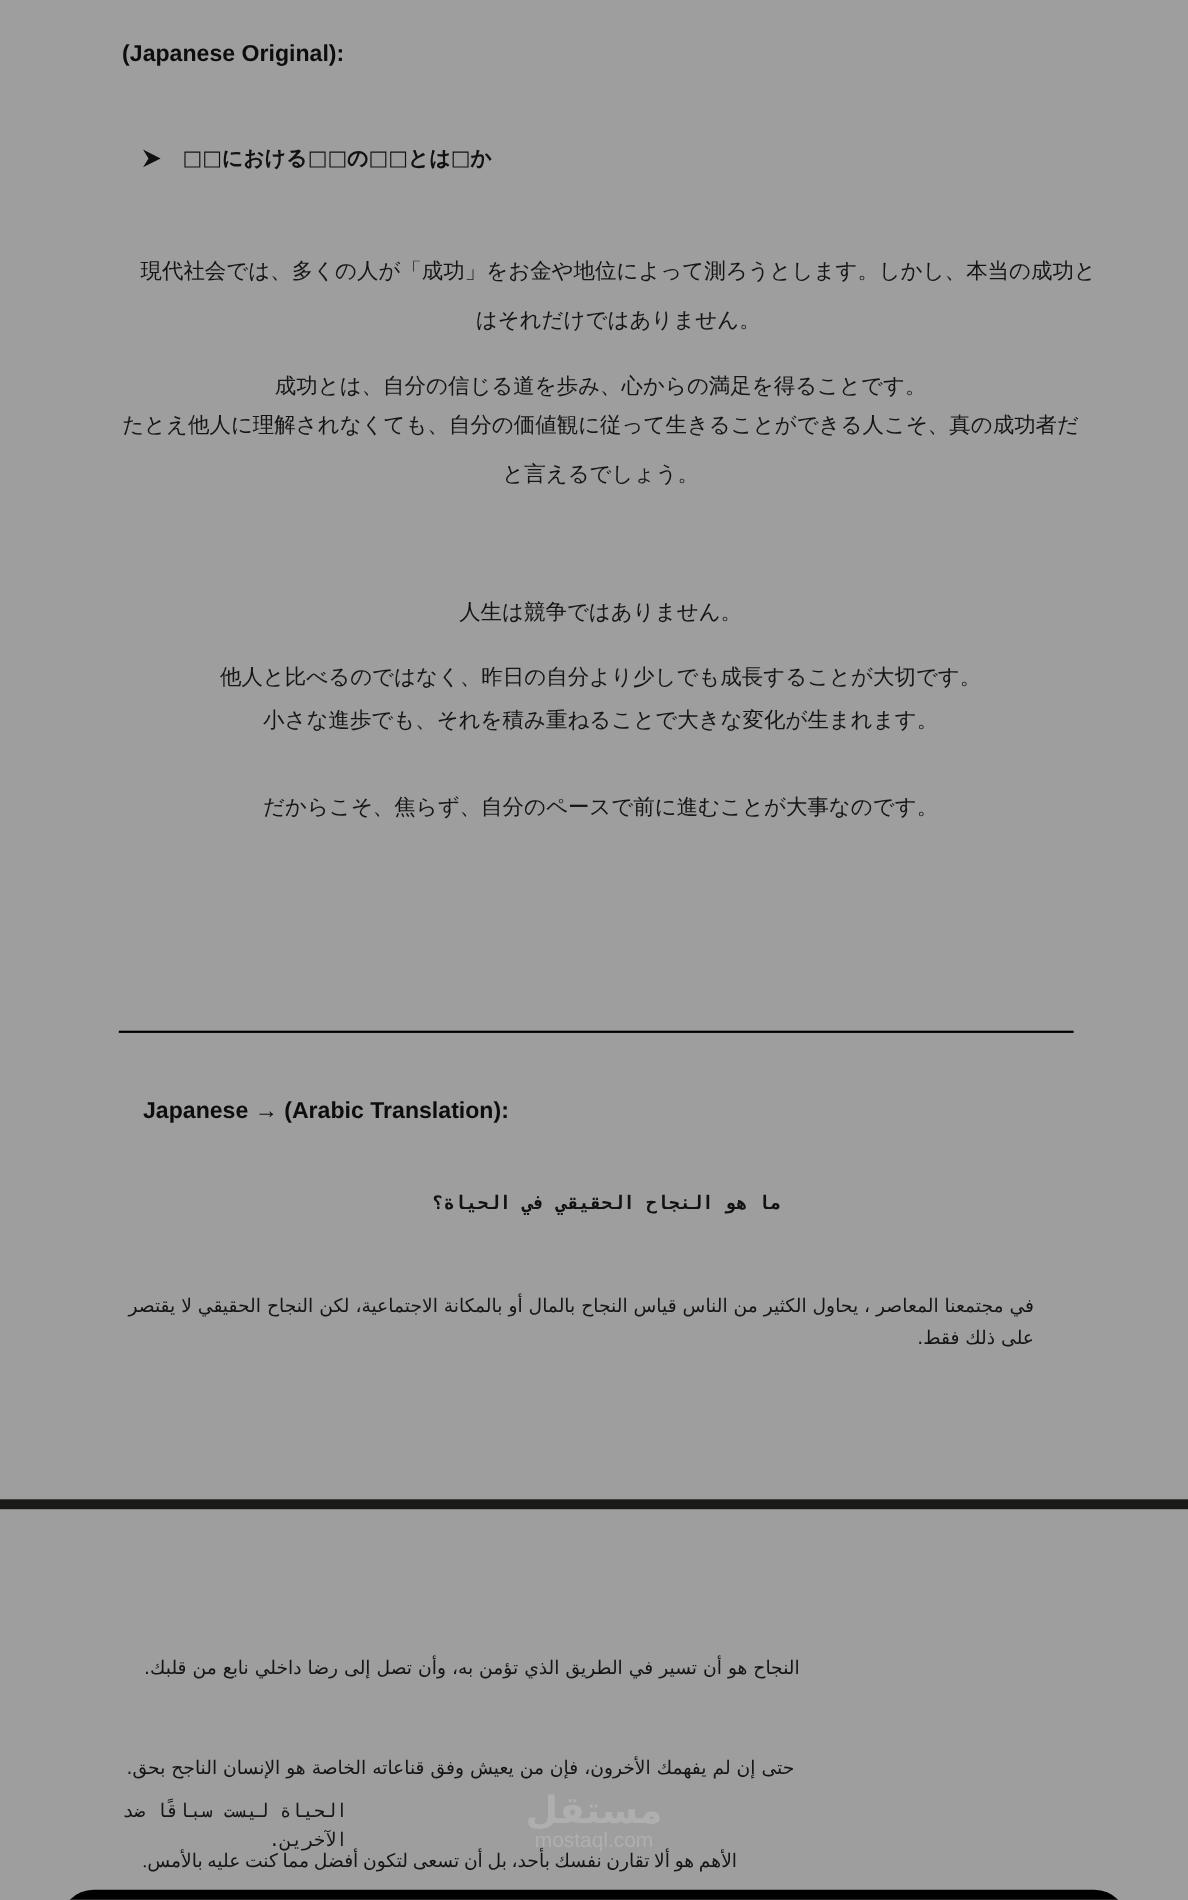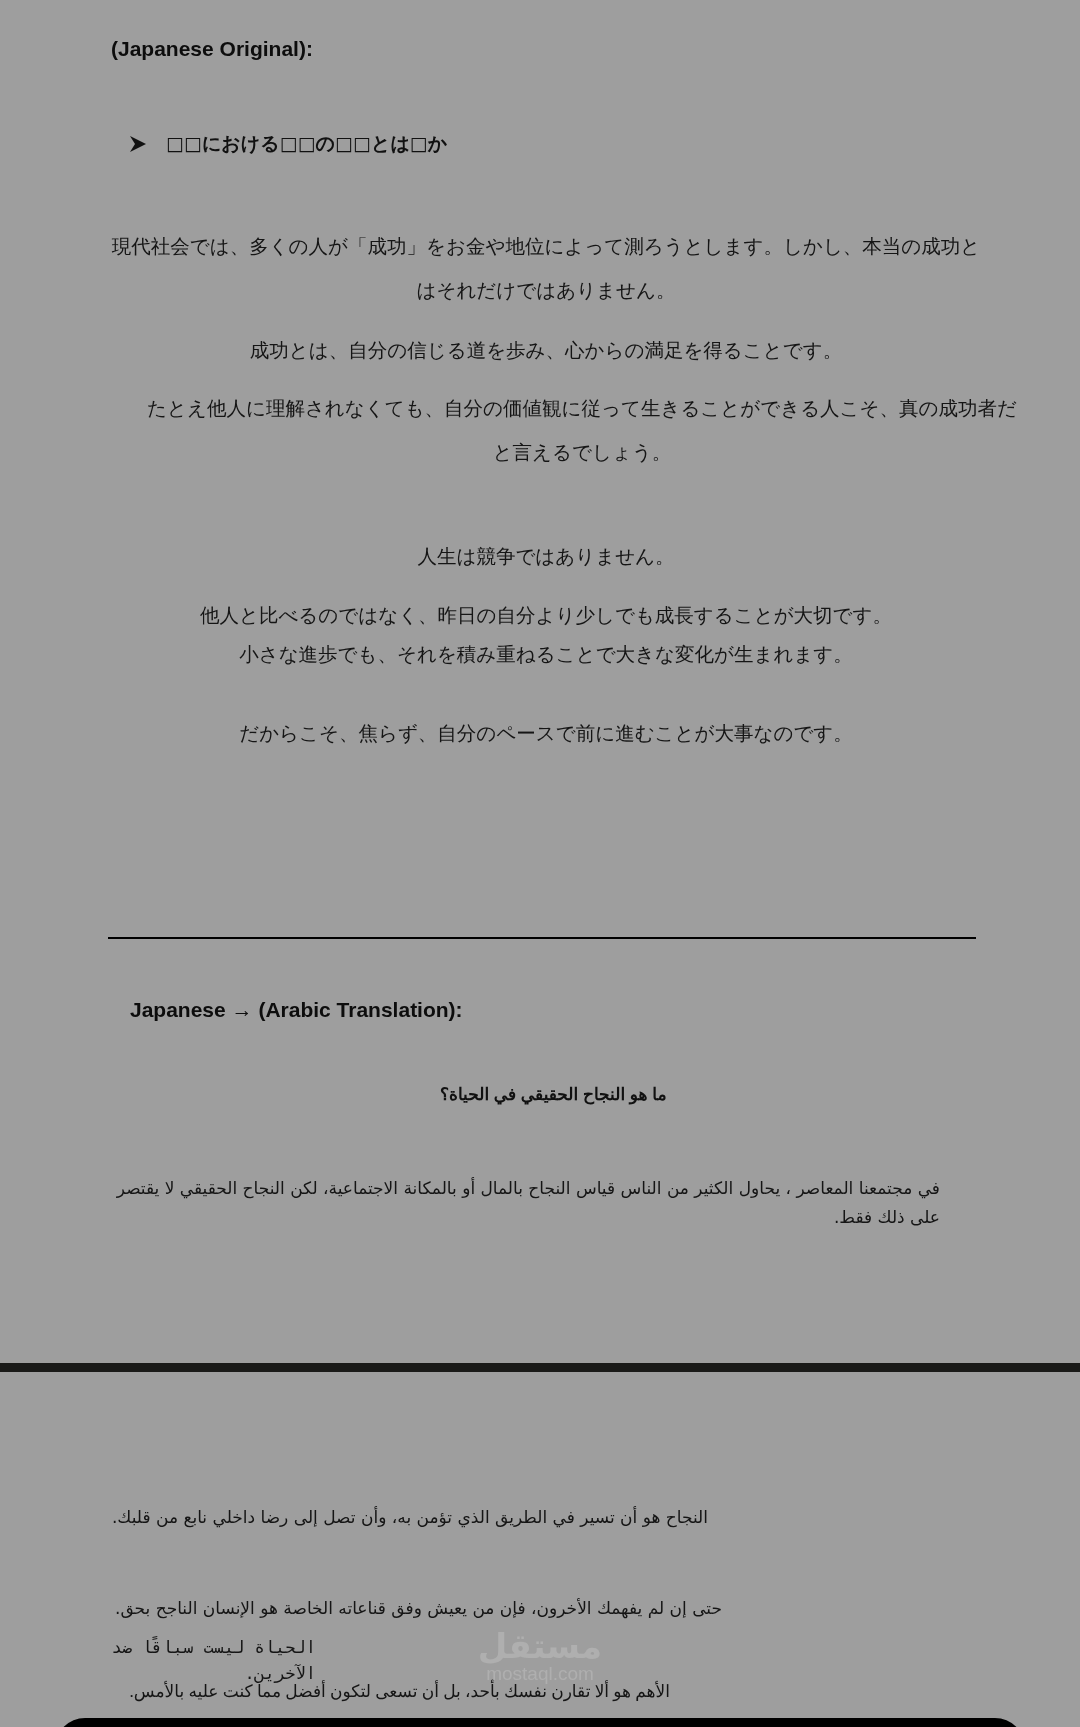--- a/index.html
+++ b/index.html
@@ -44,21 +44,21 @@
     .divider {
       left: 108px; top: 937px;
       width: 868px; height: 2px;
       background: #000;
     }
     .ar-title {
       left: 440px; top: 1084px;
       width: 270px;
       text-align: left;
       direction: rtl;
-      font-family: Liberation Sans, sans-serif;
+      font-family: Liberation Mono, monospace;
       font-weight: bold;
       font-size: 17px;
       color: #111;
       white-space: nowrap;
     }
     .ar-p {
       direction: rtl;
       text-align: right;
       font-family: "DejaVu Sans", sans-serif;
       font-size: 17px;
@@ -103,45 +103,45 @@
 
 <div class="abs jp-title">
   <span class="arrow">
     <svg width="20" height="20" viewBox="0 0 20 20">
       <path d="M2 2 L18 10 L2 18 L7 10 Z" fill="#111"></path>
     </svg>
   </span>
   <span>□□における□□の□□とは□か</span>
 </div>
 
-<div class="abs jp-p" style="top:225px;">現代社会では、多くの人が「成功」をお金や地位によって測ろうとします。しかし、本当の成功とはそれだけではありません。</div>
+<div class="abs jp-p" style="top:225px;margin-left:16px;">現代社会では、多くの人が「成功」をお金や地位によって測ろうとします。しかし、本当の成功とはそれだけではありません。</div>
 
 <div class="abs jp-p" style="top:329px;">成功とは、自分の信じる道を歩み、心からの満足を得ることです。</div>
 
-<div class="abs jp-p" style="top:387px;margin-left:36px;">たとえ他人に理解されなくても、自分の価値観に従って生きることができる人こそ、真の成功者だと言えるでしょう。</div>
+<div class="abs jp-p" style="top:365px;">たとえ他人に理解されなくても、自分の価値観に従って生きることができる人こそ、真の成功者だと言えるでしょう。</div>
 
 <div class="abs jp-p" style="top:535px;">人生は競争ではありません。</div>
 
 <div class="abs jp-p" style="top:594px;">他人と比べるのではなく、昨日の自分より少しでも成長することが大切です。</div>
 
 <div class="abs jp-p" style="top:633px;">小さな進歩でも、それを積み重ねることで大きな変化が生まれます。</div>
 
 <div class="abs jp-p" style="top:712px;">だからこそ、焦らず、自分のペースで前に進むことが大事なのです。</div>
 
 <div class="abs divider"></div>
 
 <div class="abs en-head" style="left:130px; top:998px;">Japanese → (Arabic Translation):</div>
 
 <div class="abs ar-title">ما هو النجاح الحقيقي في الحياة؟</div>
 
 <div class="abs ar-p" style="left:110px; top:1174px; width:830px; line-height:29px;">في مجتمعنا المعاصر ، يحاول الكثير من الناس قياس النجاح بالمال أو بالمكانة الاجتماعية، لكن النجاح الحقيقي لا يقتصر على ذلك فقط.</div>
 
 <div class="abs page-break"></div>
 
-<div class="abs ar-p" style="left:98px; top:1504px; width:610px; line-height:26px;">النجاح هو أن تسير في الطريق الذي تؤمن به، وأن تصل إلى رضا داخلي نابع من قلبك.</div>
+<div class="abs ar-p" style="left:124px; top:1504px; width:610px; line-height:26px;text-align:center;">النجاح هو أن تسير في الطريق الذي تؤمن به، وأن تصل إلى رضا داخلي نابع من قلبك.</div>
 
 <div class="abs ar-p" style="left:110px; top:1548px; width:612px; line-height:26px;margin-top:47px;">حتى إن لم يفهمك الأخرون، فإن من يعيش وفق قناعاته الخاصة هو الإنسان الناجح بحق.</div>
 
 <div class="abs ar-p" style="left:94px; top:1636px; width:222px; line-height:26px;font-family:Liberation Mono, monospace;">الحياة ليست سباقًا ضد الآخرين.</div>
 
 <div class="abs ar-p" style="left:110px; top:1679px; width:560px; line-height:26px;font-family:Liberation Serif, serif;">الأهم هو ألا تقارن نفسك بأحد، بل أن تسعى لتكون أفضل مما كنت عليه بالأمس.</div>
 
 <div class="abs watermark">
   <div class="wm-ar">مستقل</div>
   <div class="wm-en">mostaql.com</div>

